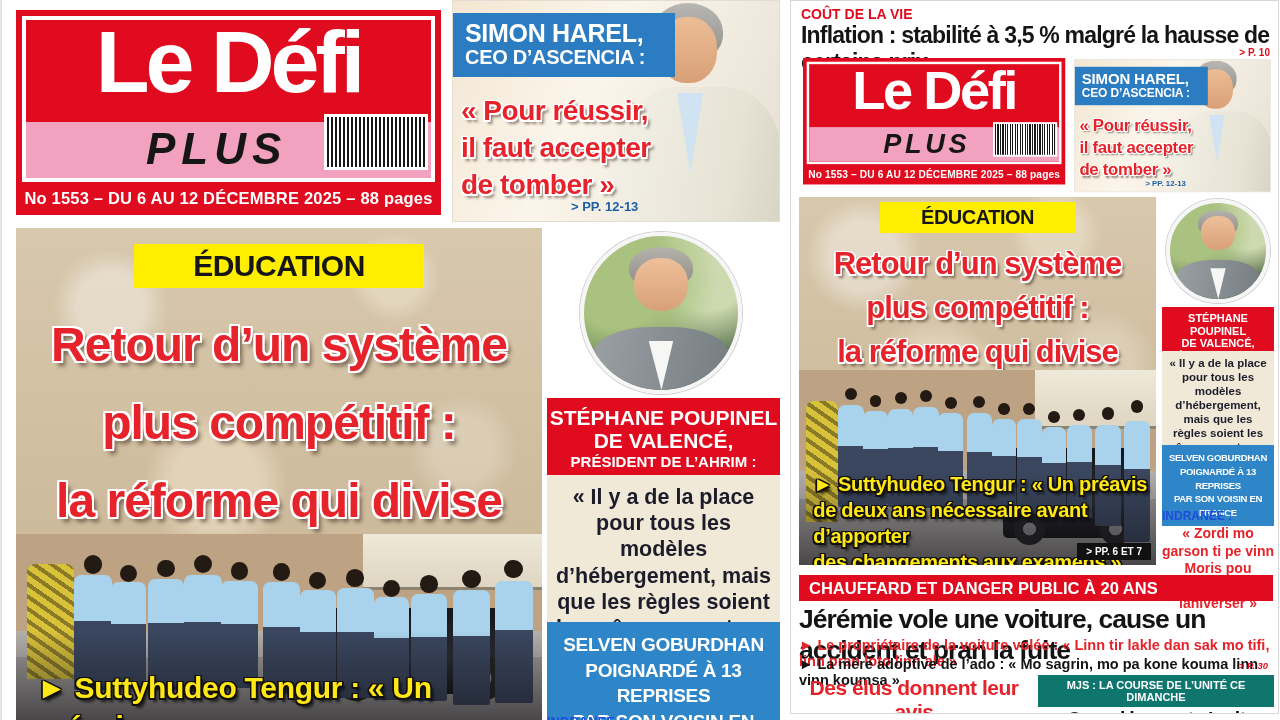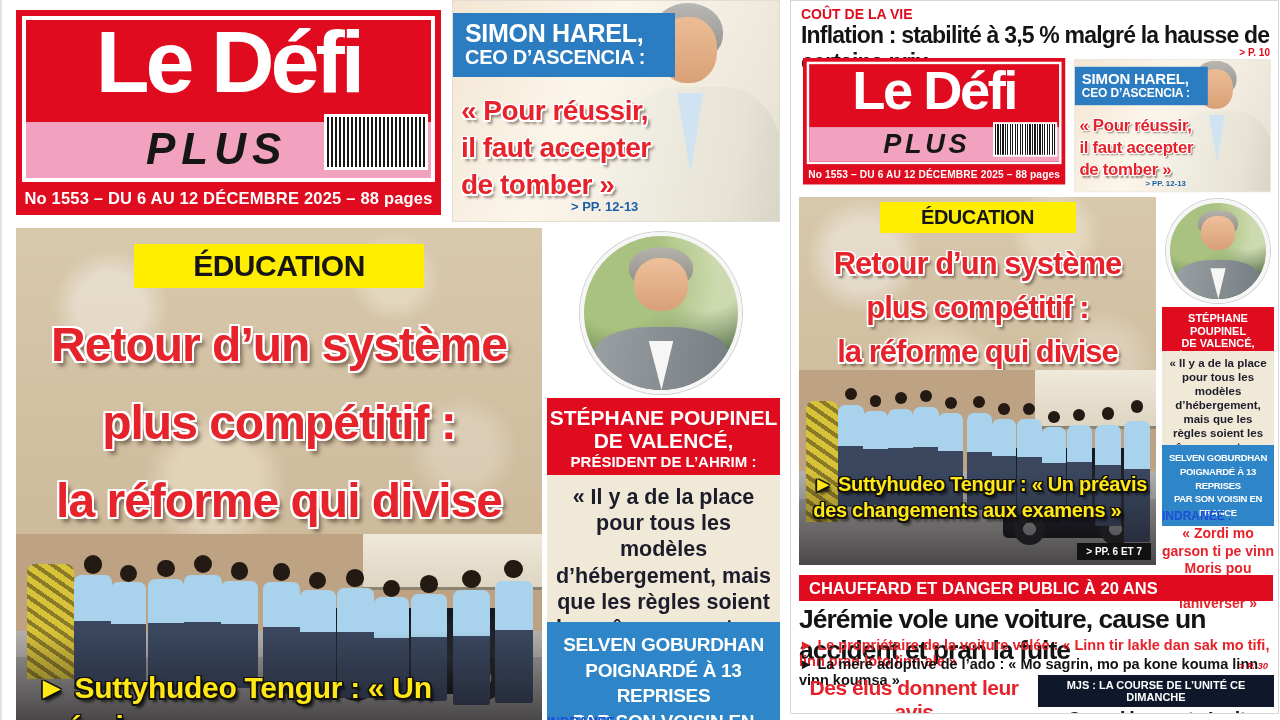--- a/index.html
+++ b/index.html
@@ -118,21 +118,21 @@
   .ind-quote  { position:absolute; color:#e6222a; font-weight:900; text-align:center; width:100%; line-height:1.25; }
 
   .chf-bar  { position:absolute; background:#e00b1e; color:#fff; font-weight:900; }
   .chf-head { position:absolute; color:#141414; font-weight:900; letter-spacing:-1px; }
   .chf-b1   { position:absolute; color:#e6222a; font-weight:900; }
   .chf-b2   { position:absolute; color:#141414; font-weight:900; }
   .chf-page { position:absolute; color:#e00b1e; font-weight:900; }
 
   .bot-box  { position:absolute; }
   .bot-bar-blue { display:block; background:#2b7cc0; color:#fff; font-weight:900; text-align:center; }
-  .bot-bar-red  { display:block; background:#0f172a; color:#fff; font-weight:900; text-align:center; }
+  .bot-bar-red  { display:block; background:#0f766e; color:#fff; font-weight:900; text-align:center; }
   .bot-head-red   { display:block; color:#e6222a; font-weight:900; text-align:center; letter-spacing:-0.5px; }
   .bot-head-black { display:block; color:#141414; font-weight:900; text-align:center; letter-spacing:-0.8px; }
   .clip-strip { position:absolute; overflow:hidden; }
 </style>
 </head>
 <body>
 
 <div class="canvas">
 
   <div class="page page-left">
@@ -288,20 +288,21 @@
         <span class="girl" style="left:47%; bottom:28%; width:7.0%; height:50%;"></span>
         <span class="girl" style="left:54%; bottom:27%; width:6.8%; height:48%;"></span>
         <span class="girl" style="left:61%; bottom:26%; width:7.0%; height:49%;"></span>
         <span class="girl" style="left:68%; bottom:25%; width:6.8%; height:46%;"></span>
         <span class="girl" style="left:75%; bottom:24%; width:7.0%; height:48%;"></span>
         <span class="girl" style="left:83%; bottom:20%; width:7.2%; height:52%;"></span>
         <span class="girl" style="left:91%; bottom:12%; width:7.2%; height:62%;"></span>
         <span class="shade"></span>
         <div class="photo-caption ob" style="left:4%; top:52%; font-size:20px;">
           <div>► Suttyhudeo Tengur : « Un préavis</div>
+          <div>de deux ans nécessaire avant d’apporter</div>
           <div>des changements aux examens »</div>
         </div>
         <div class="pages-box" style="right:5px; bottom:5px; font-size:10px; padding:3px 9px;">&gt; PP. 6 ET 7</div>
       </div>
     </div>
 
     <div style="position:absolute; left:371px; top:198px; width:112px; height:390px;">
       <div class="portrait" style="left:4px; top:0; width:104px; height:104px;">
         <span class="po-hair"></span>
           <span class="po-face"></span>

